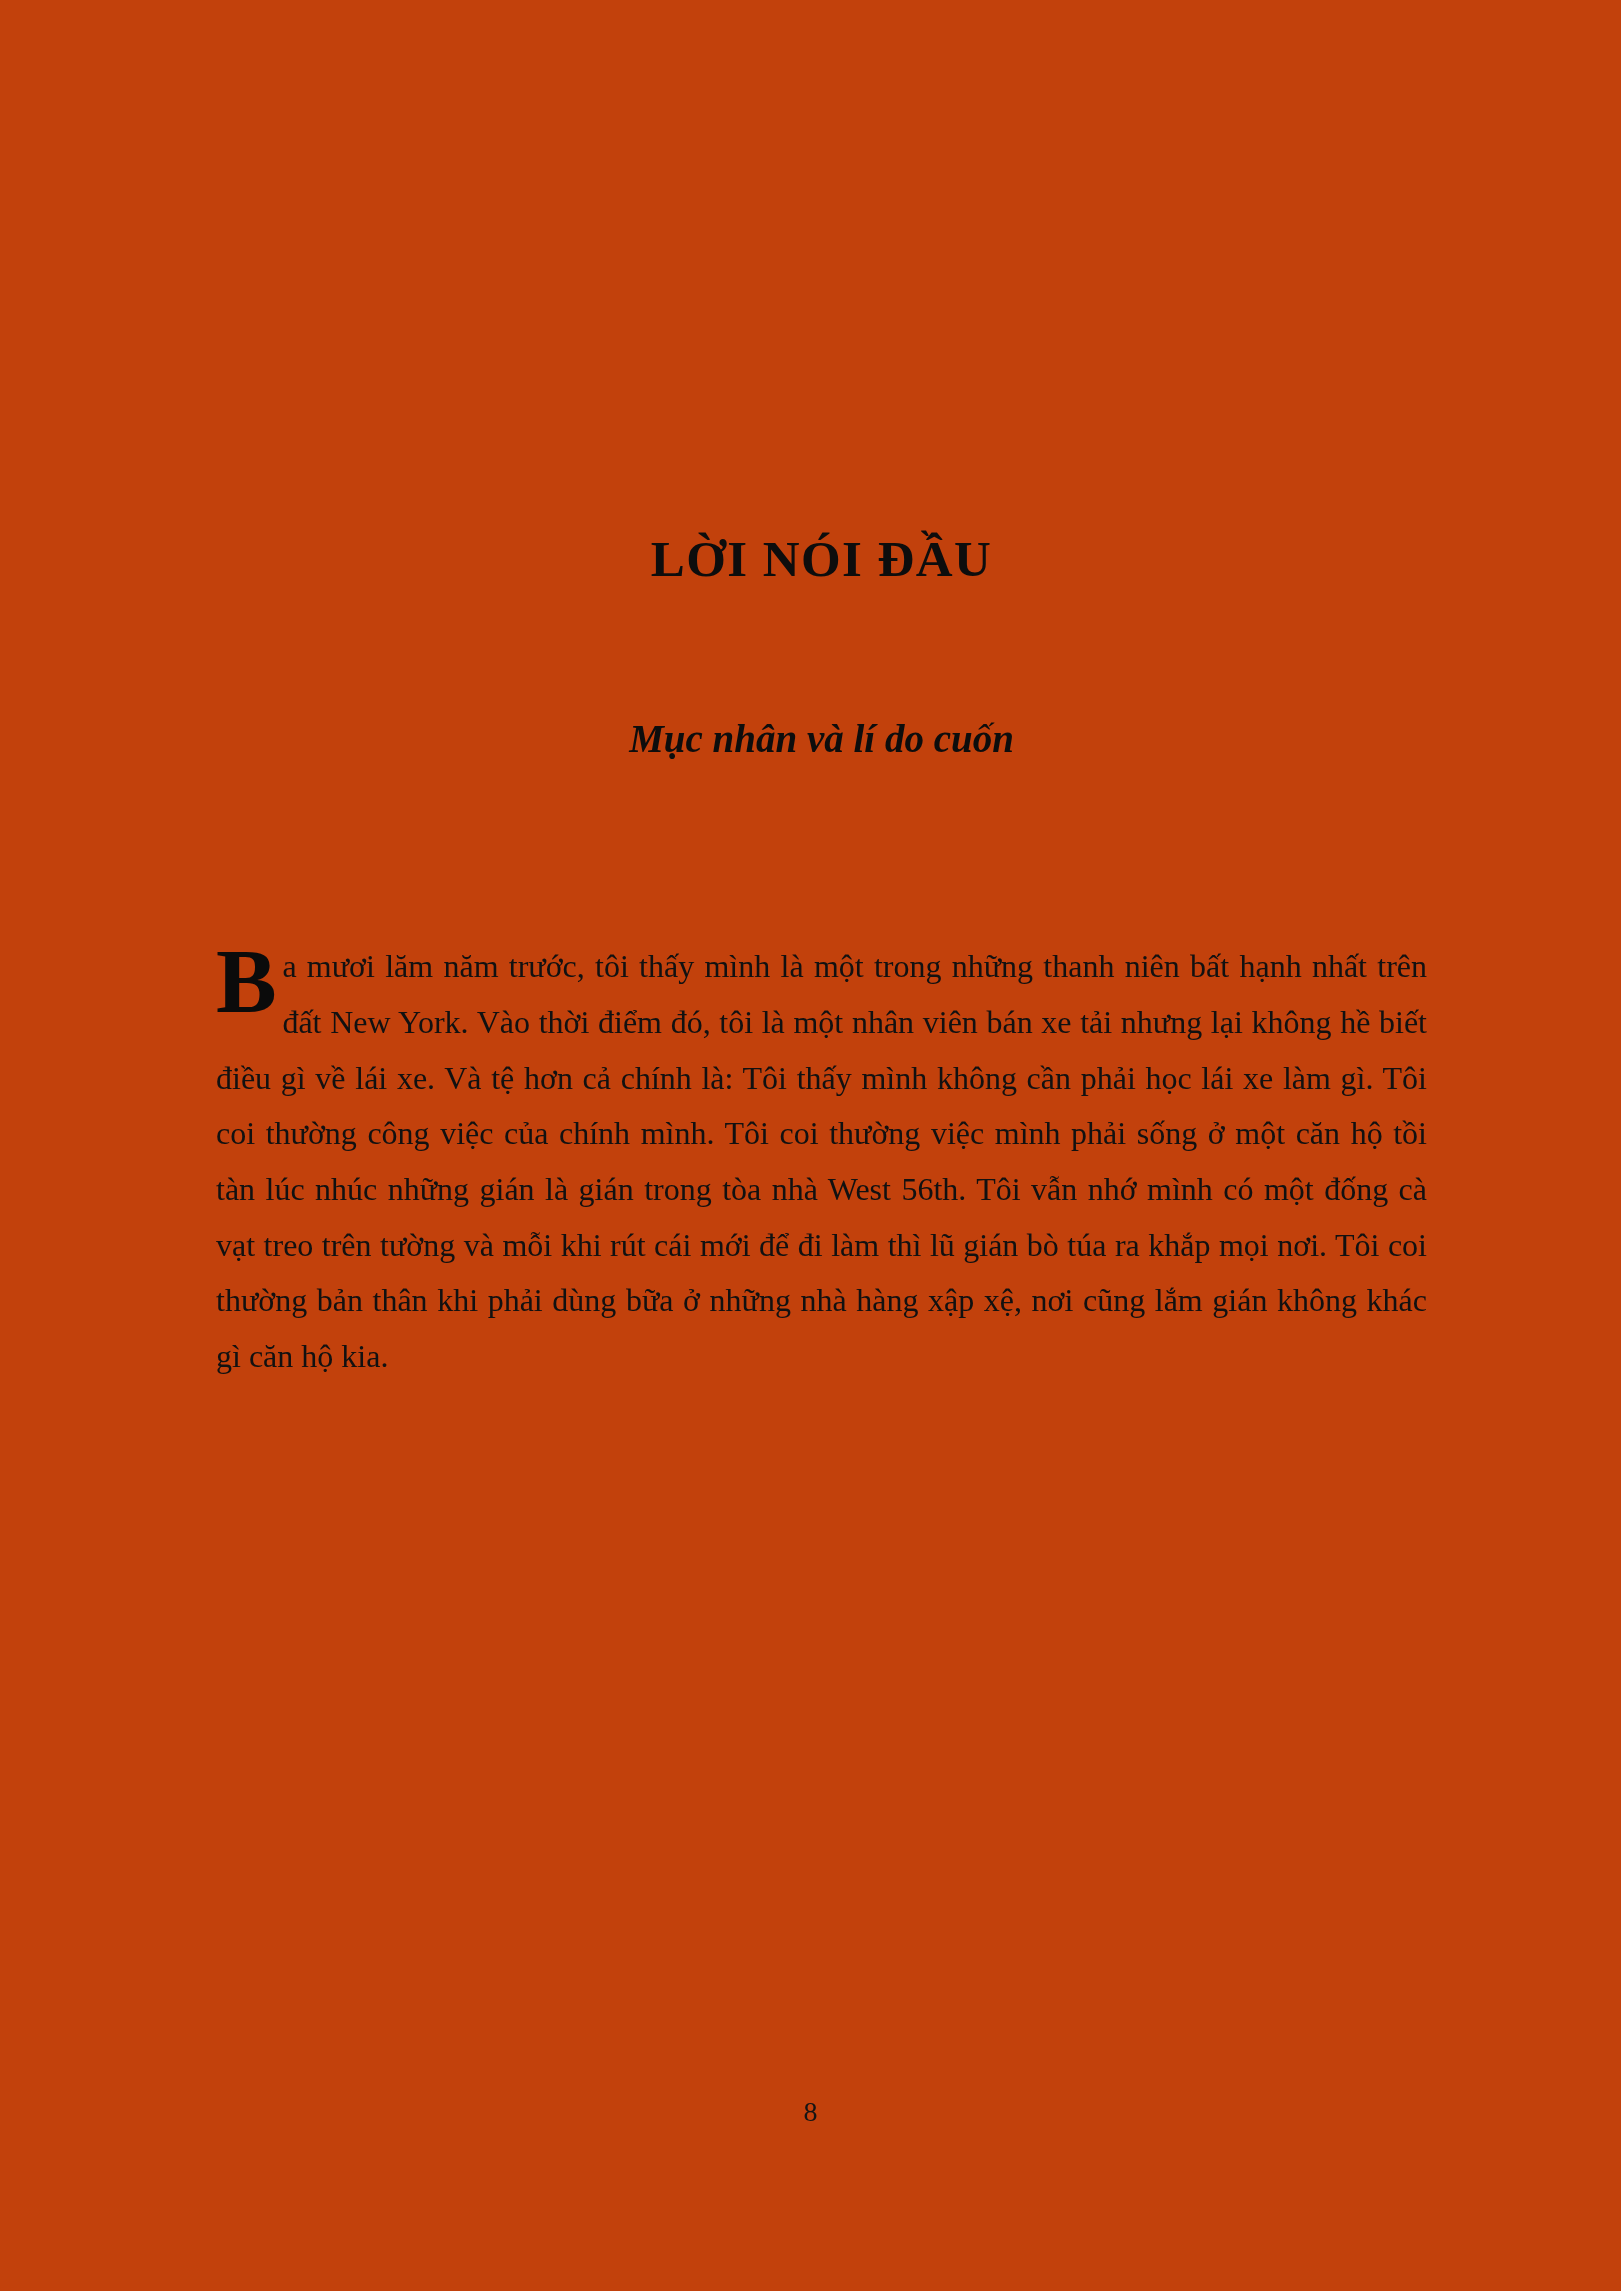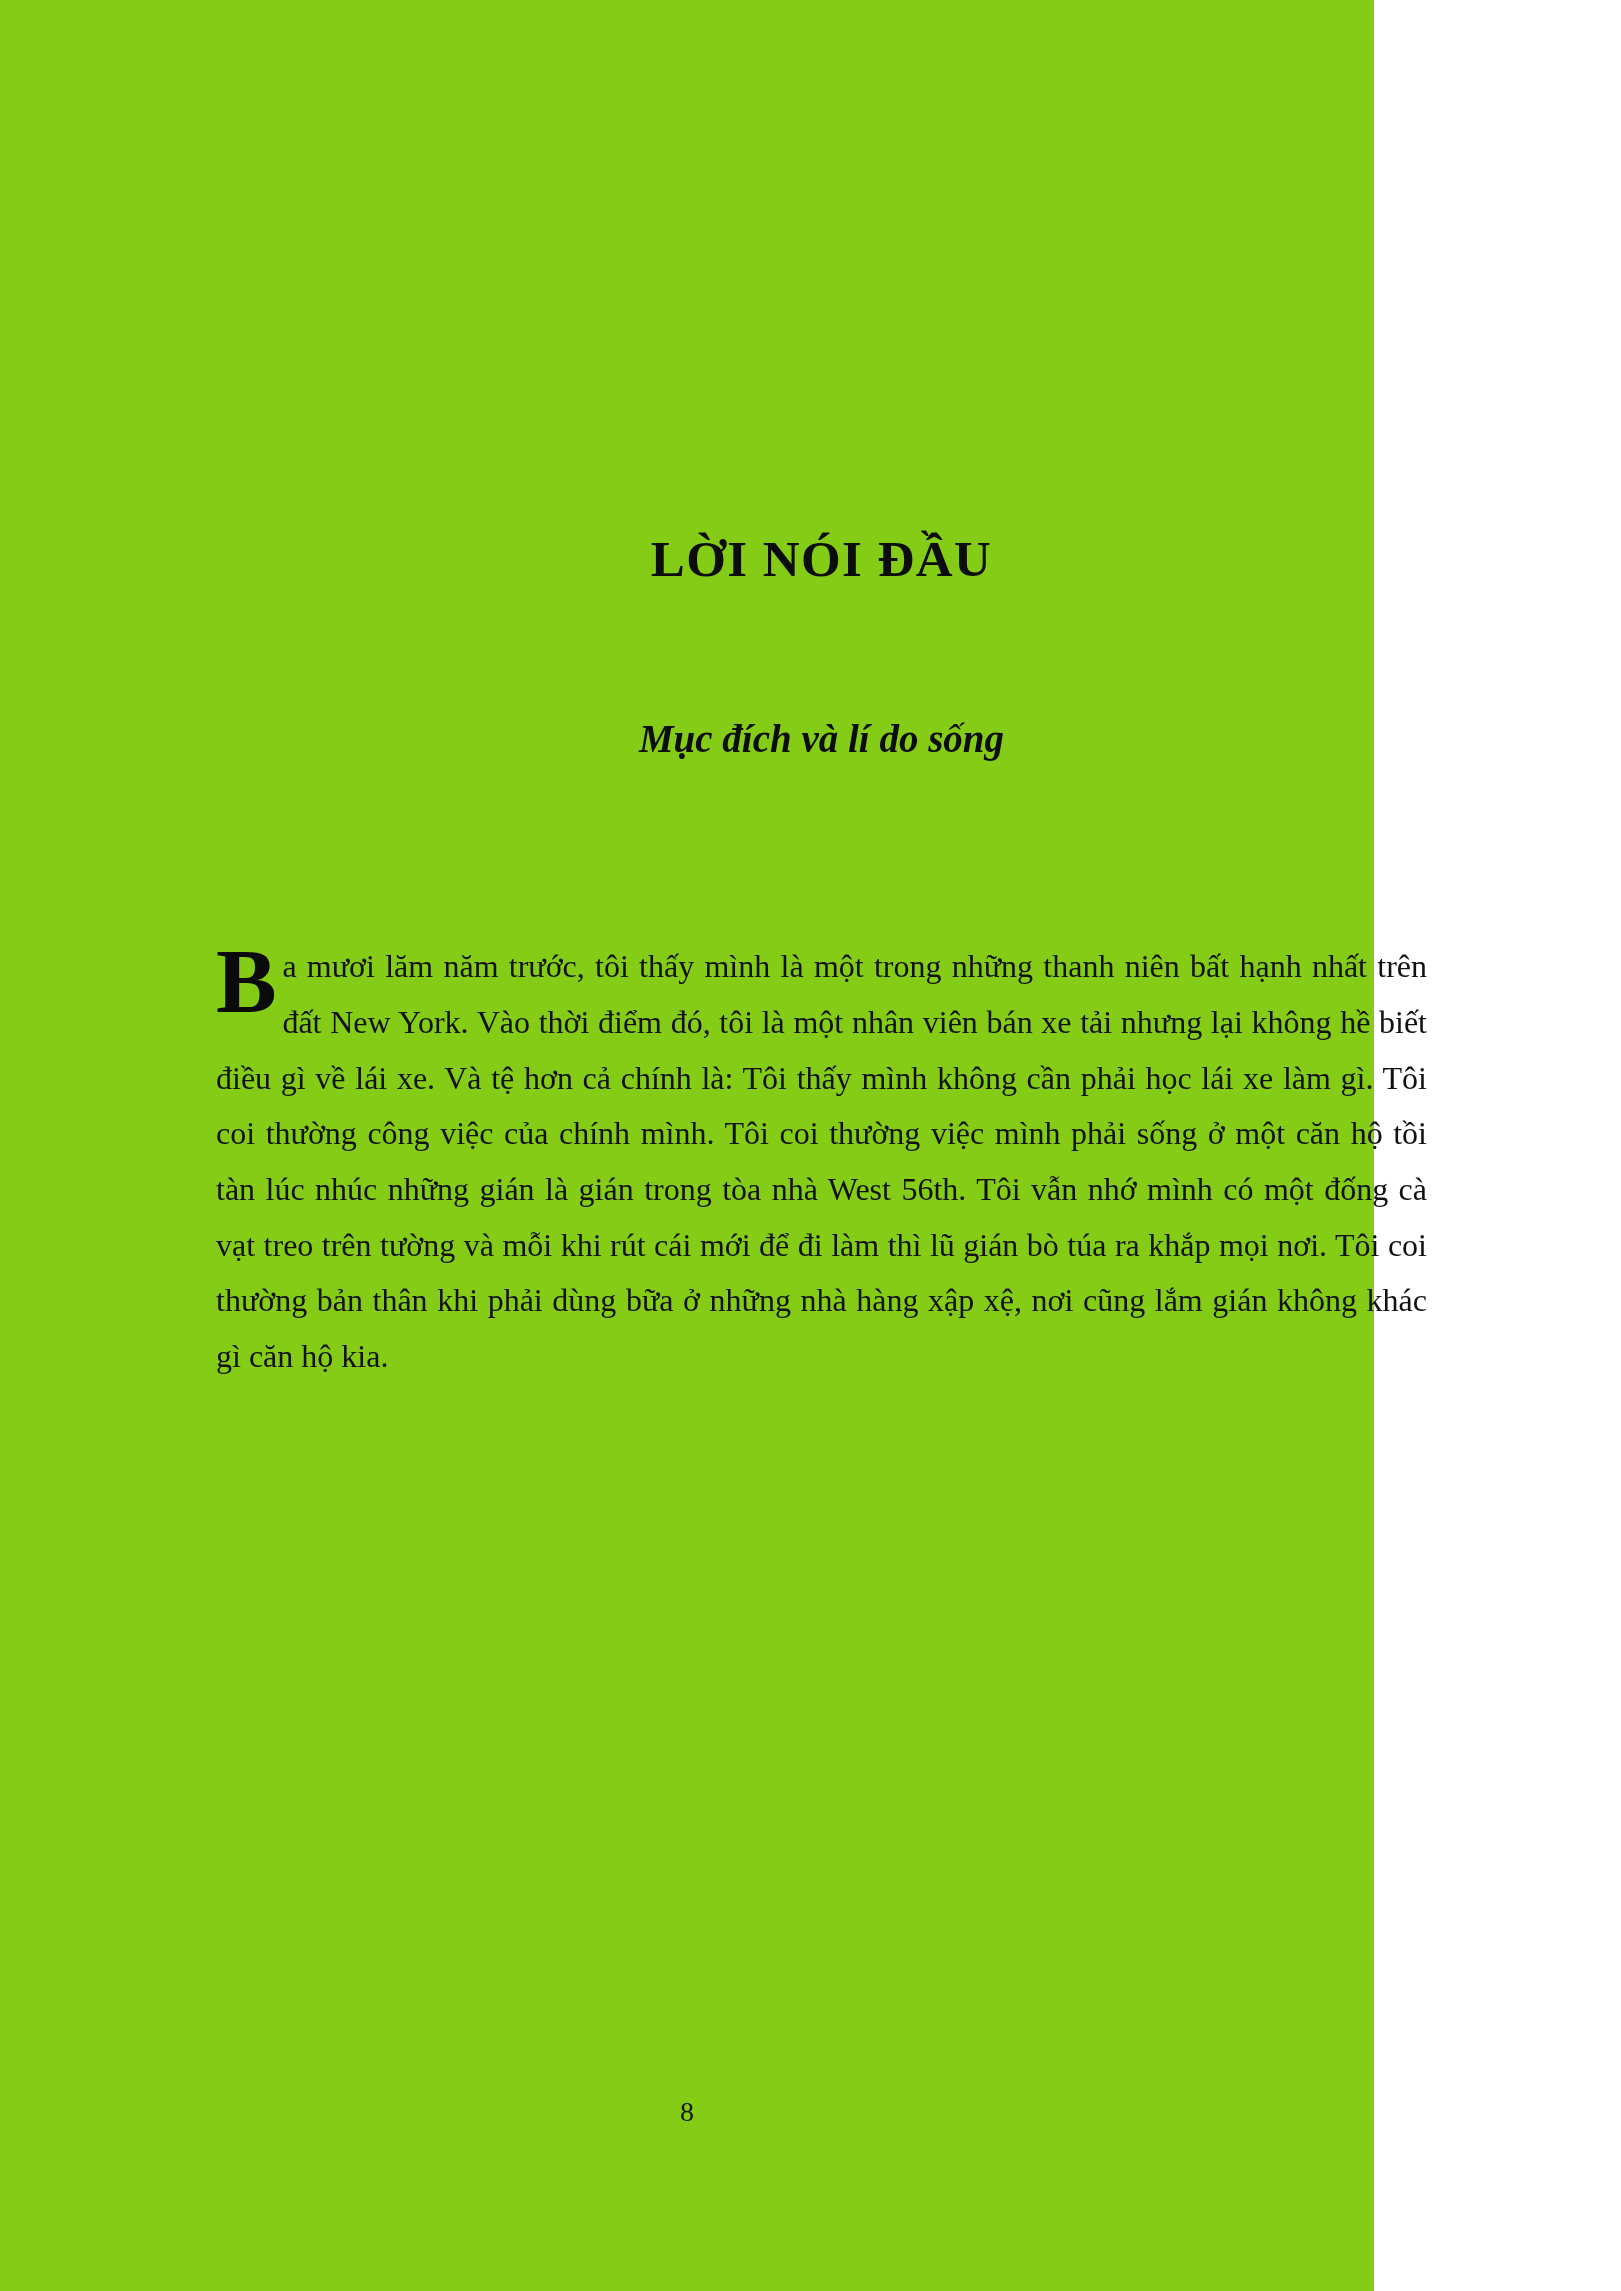--- a/index.html
+++ b/index.html
@@ -12,23 +12,23 @@
     height: 2291px;
     font-family: "Liberation Serif", serif;
     color: #111111;
     position: relative;
     overflow: hidden;
   }
   .page {
     position: absolute;
     top: 0;
     left: 0;
-    width: 1374px;
+    width: 1621px;
     height: 2291px;
-    background: #84cc16;
+    background: #c2410c;
   }
   .content {
     position: absolute;
     left: 216px;
     top: 530px;
     width: 1211px;
   }
   .chapter-title {
     font-family: "Liberation Serif", serif;
     font-weight: bold;
@@ -96,21 +96,21 @@
 </head>
 <body>
 
 <div class="page">
 
   <div class="content">
 
     <h1 class="chapter-title">LỜI NÓI ĐẦU</h1>
 
     <div class="subtitle-block">
-      <span class="subtitle-line">Mục đích và lí do sống</span>
+      <span class="subtitle-line">Mục nhân và lí do cuốn</span>
     </div>
 
     <div class="body-block">
       <p class="para dropcap-para">
         <span class="dropcap">B</span><span>a mươi lăm năm trước, tôi thấy mình là một trong những thanh niên bất hạnh nhất trên đất New York. Vào thời điểm đó, tôi là một nhân viên bán xe tải nhưng lại không hề biết điều gì về lái xe. Và tệ hơn cả chính là: Tôi thấy mình không cần phải học lái xe làm gì. Tôi coi thường công việc của chính mình. Tôi coi thường việc mình phải sống ở một căn hộ tồi tàn lúc nhúc những gián là gián trong tòa nhà West 56th. Tôi vẫn nhớ mình có một đống cà vạt treo trên tường và mỗi khi rút cái mới để đi làm thì lũ gián bò túa ra khắp mọi nơi. Tôi coi thường bản thân khi phải dùng bữa ở những nhà hàng xập xệ, nơi cũng lắm gián không khác gì căn hộ kia.</span>
       </p>
     </div>
 
   </div>
 

